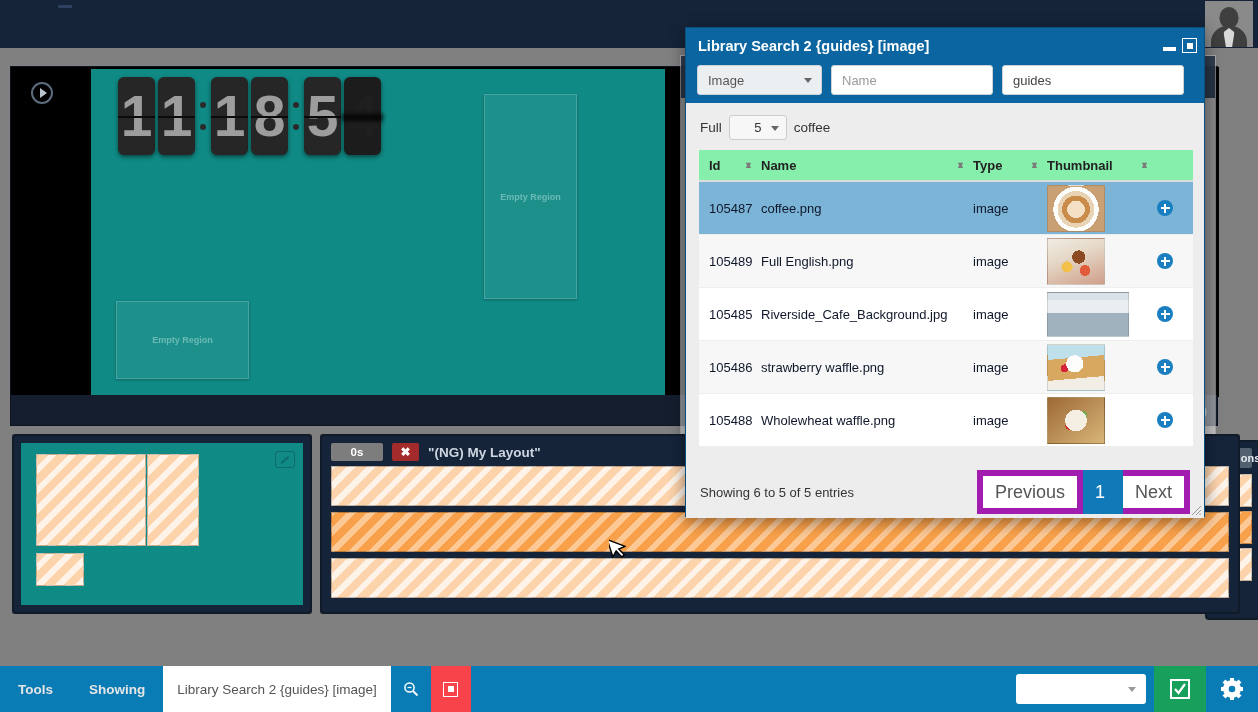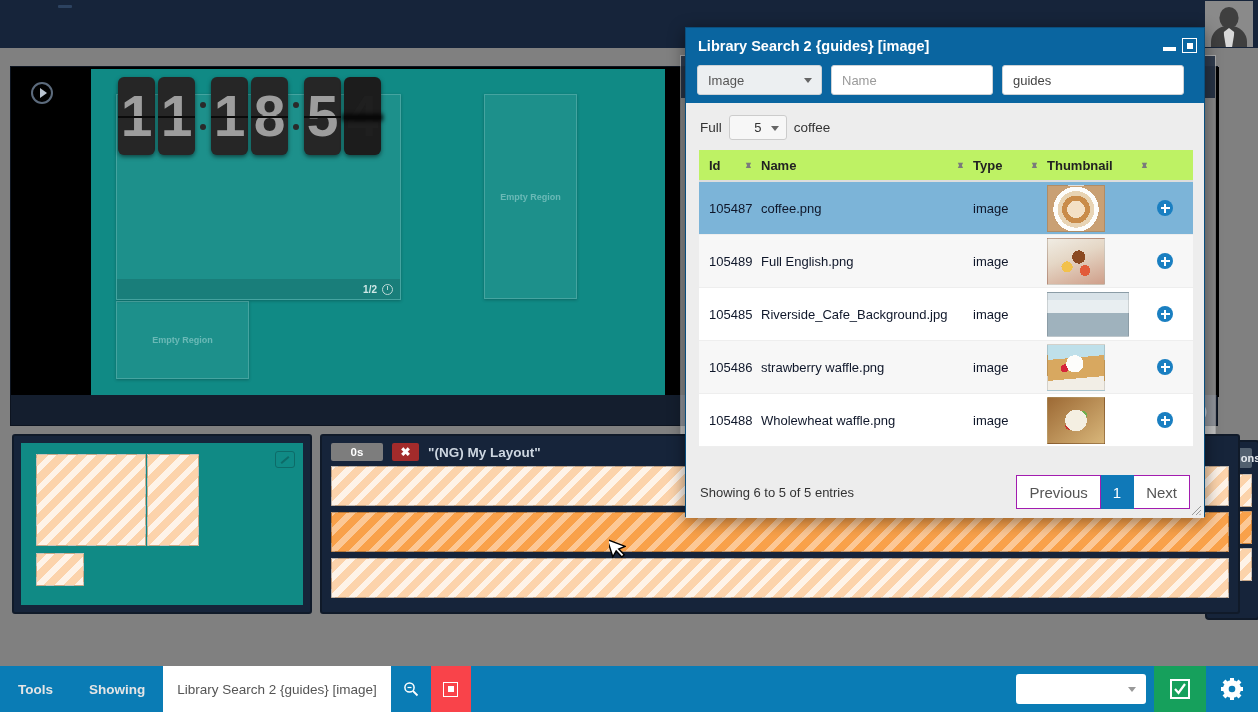--- a/index.html
+++ b/index.html
@@ -310,21 +310,21 @@
   }
   .lib-show .sel-sm .caret {
     position: absolute; right: 7px; top: 10px;
     width: 0; height: 0; border-left: 4px solid transparent;
     border-right: 4px solid transparent; border-top: 5px solid #666;
   }
 
   .lib-table { width: 494px; margin: 0 13px; background: #fff; }
   .lib-table .thr {
     display: flex; border-bottom: 2px solid #ddd; height: 32px;
-    align-items: center; background: #bef264;
+    align-items: center; background: #86efac;
   }
   .lib-table .th {
     font-size: 13px; font-weight: bold; color: #222;
     display: flex; align-items: center; gap: 4px;
   }
   .c-id   { width: 62px; padding-left: 10px; }
   .c-name { width: 212px; }
   .c-type { width: 74px; }
   .c-thumb{ width: 110px; }
   .c-act  { width: 36px; }
@@ -356,22 +356,22 @@
 
   .lib-foot {
     position: absolute; left: 0; bottom: 0; width: 100%; height: 52px;
     background: #ededed; display: flex; align-items: center;
     justify-content: space-between; padding: 0 14px;
   }
   .lib-foot-info { font-size: 13px; color: #333; }
   .pager { display: flex; }
   .pg {
     height: 30px; min-width: 44px; padding: 16px 12px; background: #fff;
-    border: 1px solid #a21caf; display: flex; align-items: center;
-    justify-content: center; font-size: 15px; color: #555;
+    border: 6px solid #a21caf; display: flex; align-items: center;
+    justify-content: center; font-size: 18px; color: #555;
   }
   .pg + .pg { border-left: none; }
   .pg.active { background: #1079b8; color: #fff; border-color: #1079b8; min-width: 32px; }
   .resize-grip {
     position: absolute; right: 3px; bottom: 3px; width: 10px; height: 10px;
   }
 
   
   .taskbar {
     position: absolute; left: 0; bottom: 0; width: 1258px; height: 46px;
@@ -420,26 +420,20 @@
   </div>
 
   <div class="desktop"></div>
 
   <div class="preview-panel">
     <div class="preview-stage">
       <div class="play-btn"></div>
 
       <div class="canvas">
 
-        <div class="region" id="region-main">
-          <div class="region-footer">
-            <span>1/2</span>
-            <span class="clock-icon"></span>
-          </div>
-        </div>
 
         <div class="region" id="region-right">
           <div class="region-label">Empty Region</div>
         </div>
 
         <div class="region" id="region-bottom">
           <div class="region-label">Empty Region</div>
         </div>
 
         <div class="flipclock">

